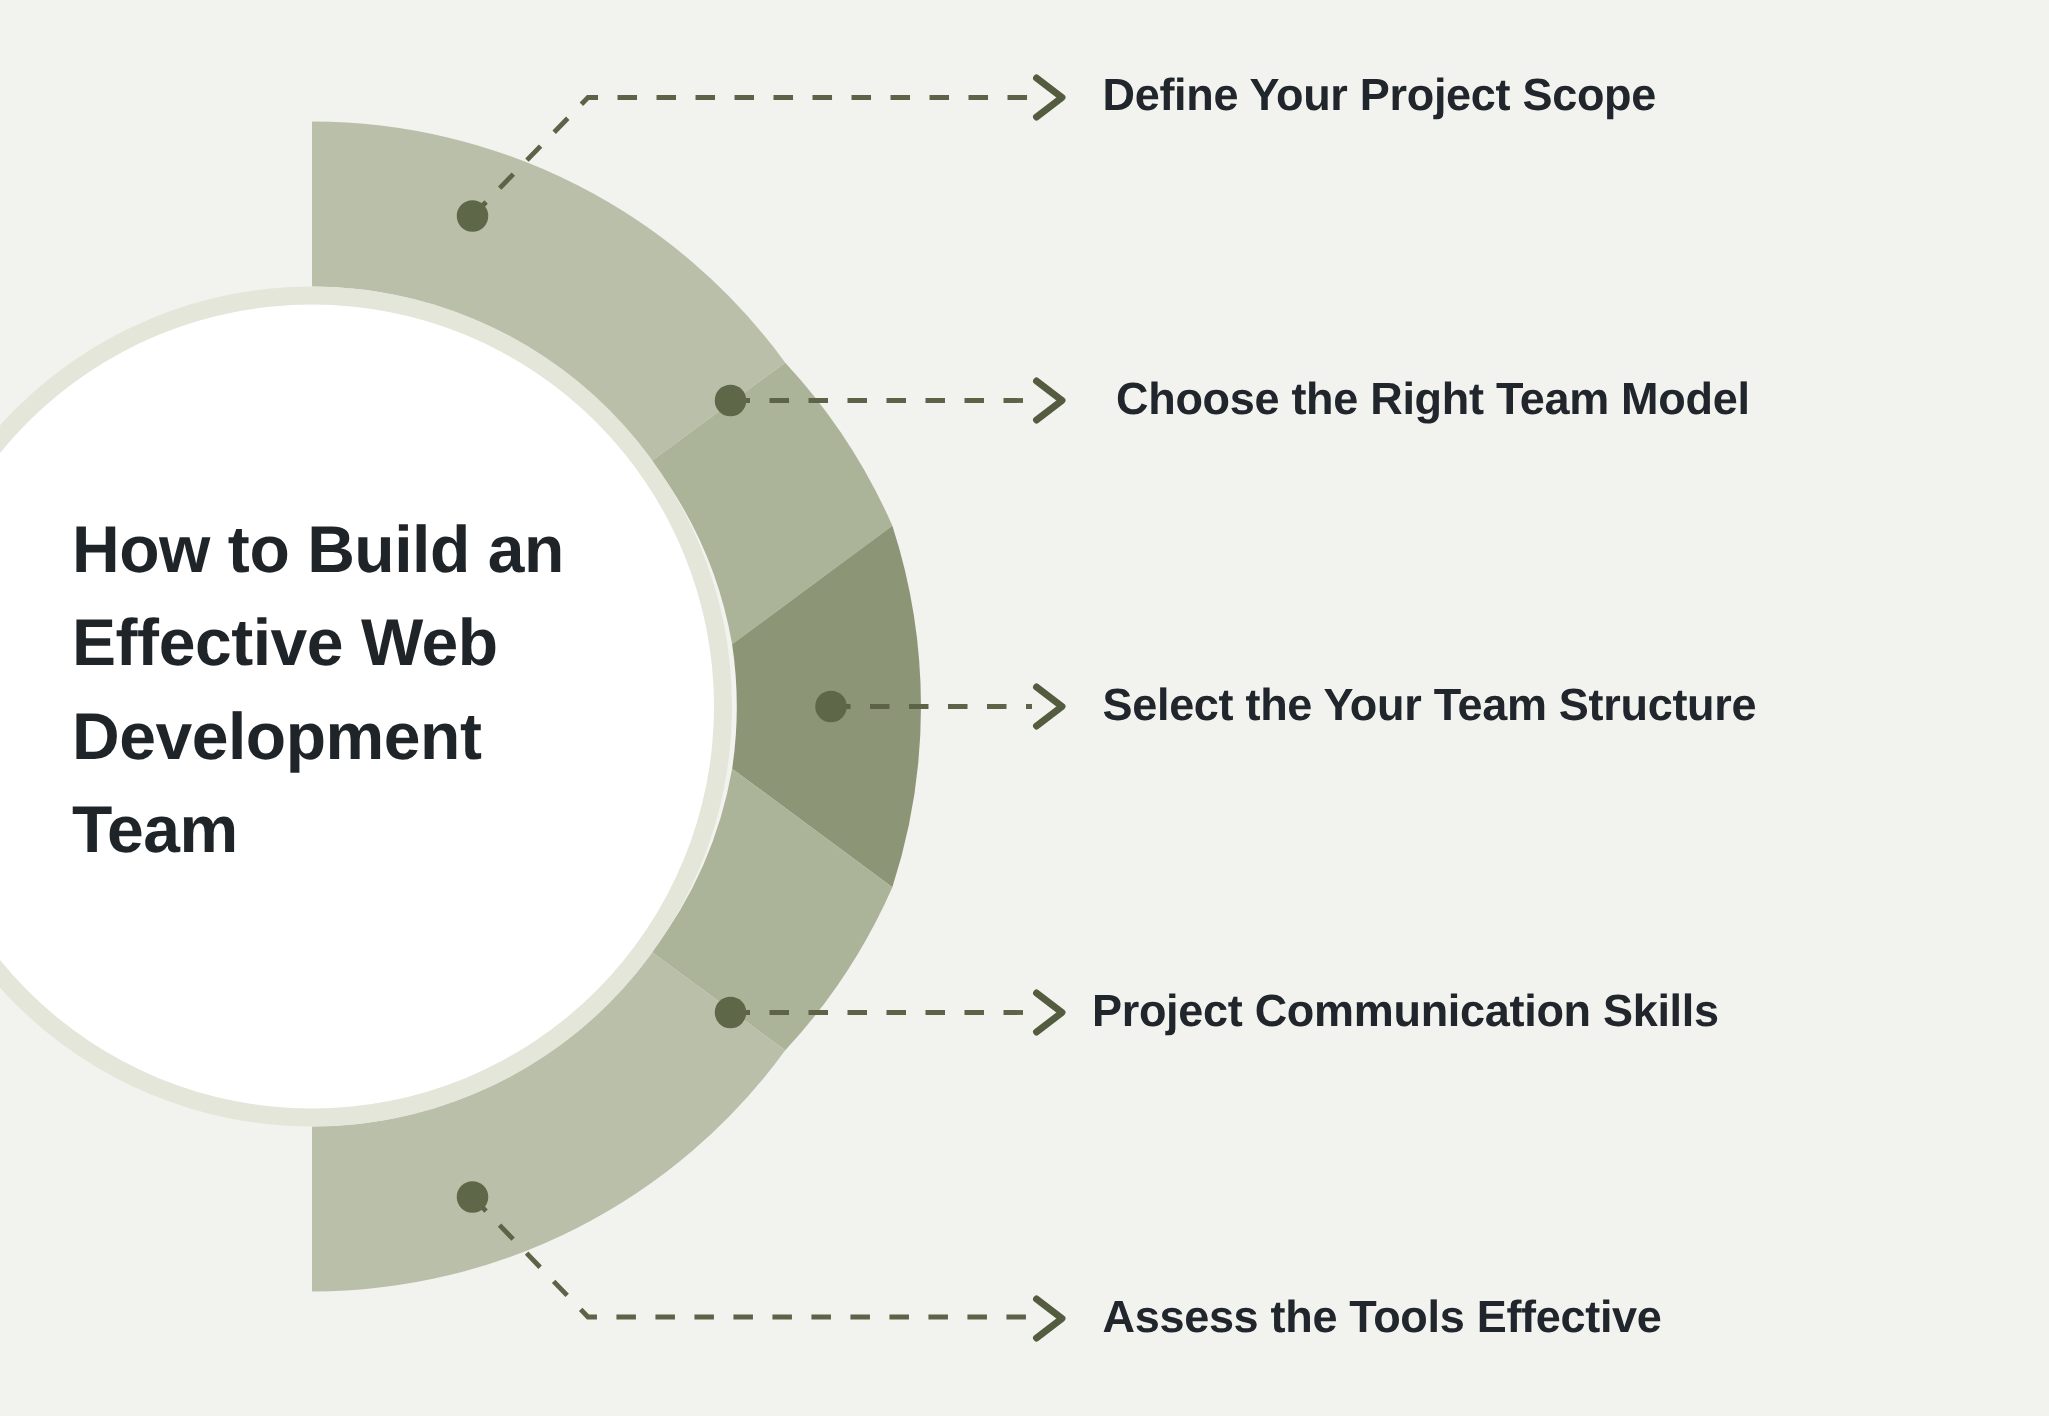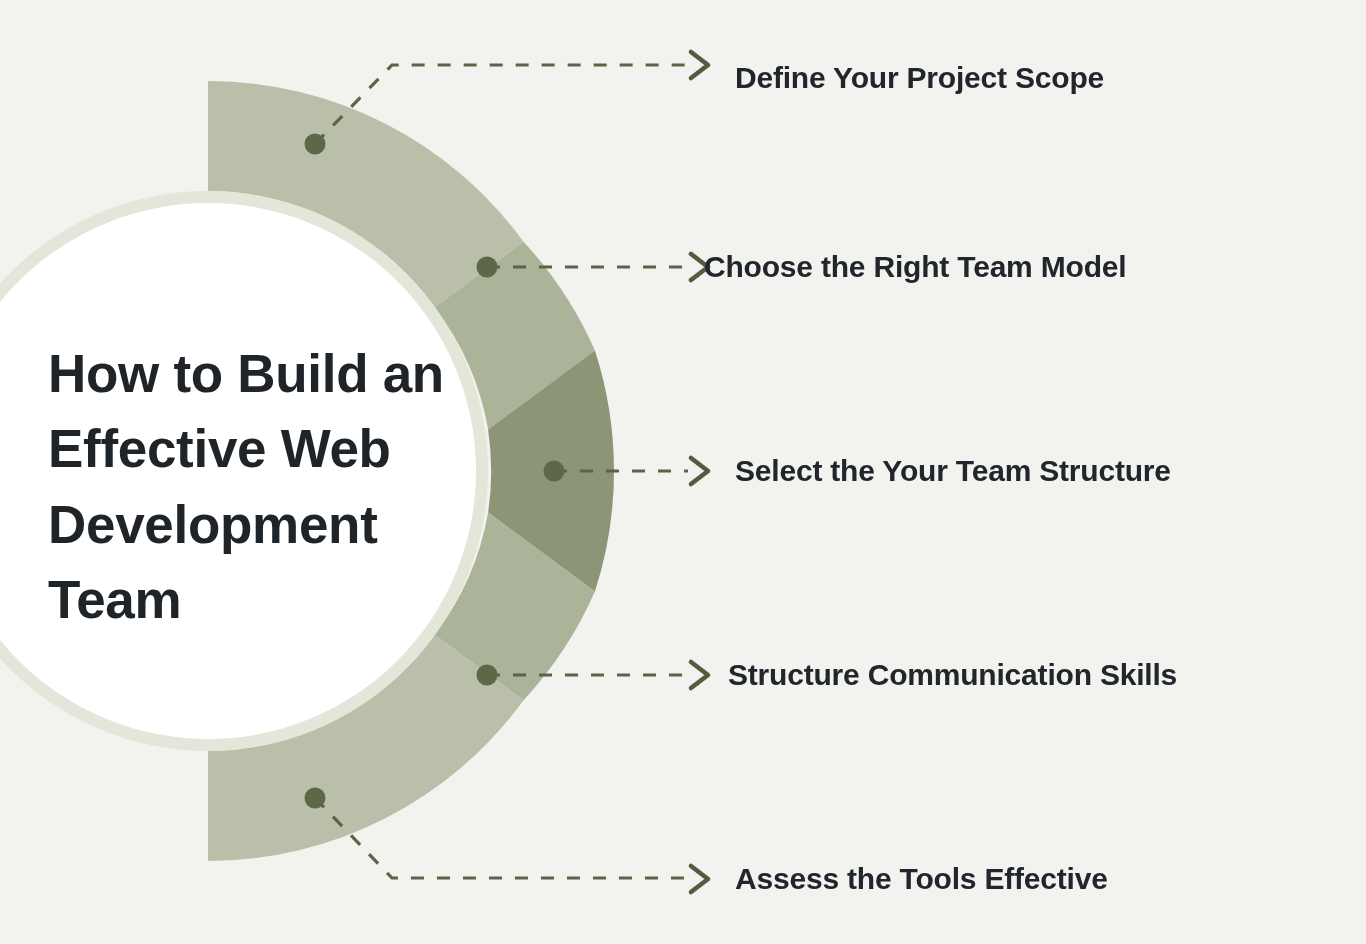--- a/index.html
+++ b/index.html
@@ -30,21 +30,21 @@
     top: 0;
     width: 1366px;
     height: 944px;
     display: block;
   }
   .center-title {
     position: absolute;
     left: 48px;
     top: 336px;
     width: 400px;
-    font-size: 53px;
+    font-size: 44px;
     line-height: 1.42;
     font-weight: 700;
     color: #1f2429;
     letter-spacing: -0.3px;
     white-space: pre-line;
   }
   .step-label {
     position: absolute;
     font-size: 30px;
     font-weight: 700;
@@ -126,20 +126,20 @@
         <polyline points="691,662 708,675 691,688"></polyline>
         <polyline points="691,866 708,879 691,892"></polyline>
       </g>
     </svg>
 
     <div class="center-title">How to Build an
 Effective Web
 Development
 Team</div>
 
-    <div class="step-label" style="left:735px; top:64px;margin-top:14px;">Define Your Project Scope</div>
-    <div class="step-label" style="left:704px; top:267px;">Choose the Right Team Model</div>
+    <div class="step-label" style="left:735px; top:64px;">Define Your Project Scope</div>
+    <div class="step-label" style="left:744px; top:267px;">Choose the Right Team Model</div>
     <div class="step-label" style="left:735px; top:471px;">Select the Your Team Structure</div>
-    <div class="step-label" style="left:728px; top:675px;">Structure Communication Skills</div>
+    <div class="step-label" style="left:728px; top:675px;">Project Communication Skills</div>
     <div class="step-label" style="left:735px; top:879px;">Assess the Tools Effective</div>
 
   </div>
 </div>
 
 </body></html>

